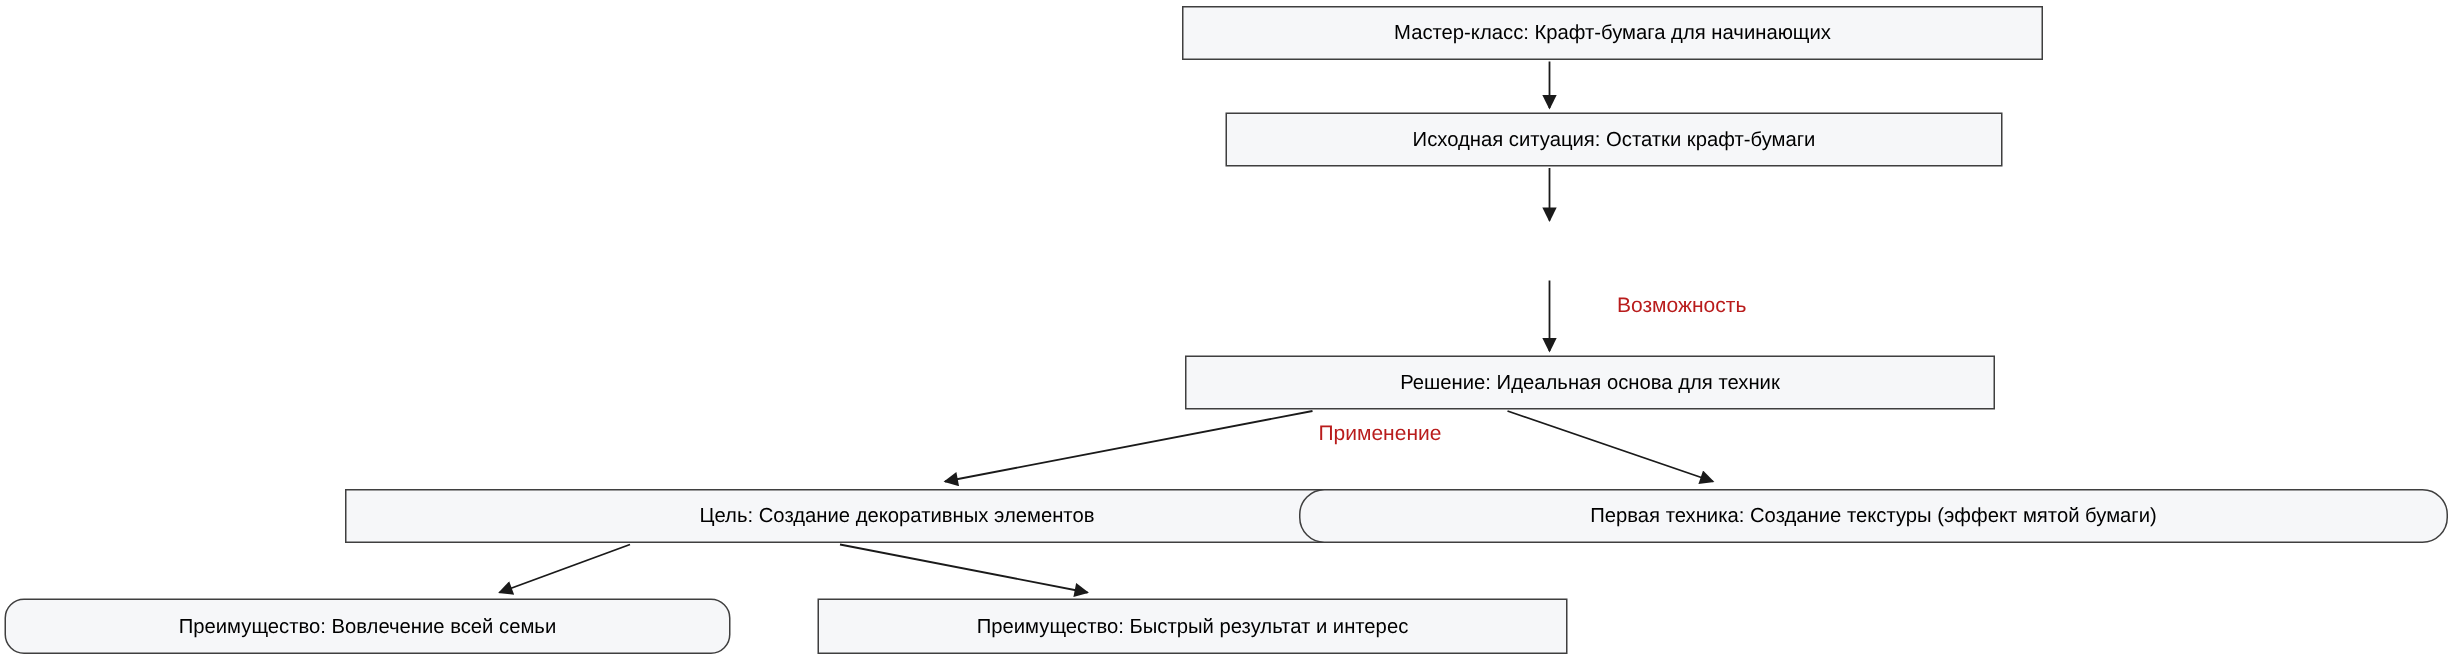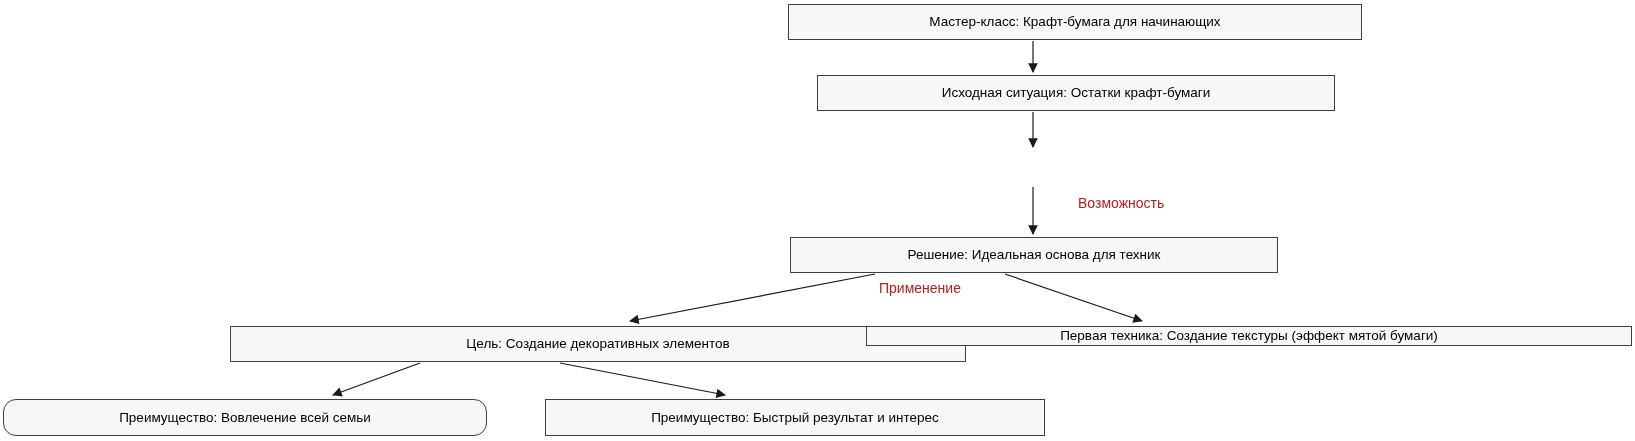--- a/index.html
+++ b/index.html
@@ -68,31 +68,31 @@
     <span>Мастер-класс: Крафт-бумага для начинающих</span>
   </div>
 
   <div class="node" style="left:817px; top:75px; width:518px; height:36px;text-align:right;">
     <span>Исходная ситуация: Остатки крафт-бумаги</span>
   </div>
 
 
   <div class="edge-label" style="left:1078px; top:196px;">Возможность</div>
 
-  <div class="node" style="left:790px; top:237px; width:488px; height:36px;">
+  <div class="node" style="left:790px; top:237px; width:540px; height:36px;">
     <span>Решение: Идеальная основа для техник</span>
   </div>
 
   <div class="edge-label" style="left:879px; top:281px;">Применение</div>
 
   <div class="node" style="left:230px; top:326px; width:736px; height:36px;">
     <span>Цель: Создание декоративных элементов</span>
   </div>
 
-  <div class="node" style="left:866px; top:326px; width:766px; height:20px;">
+  <div class="node" style="left:866px; top:326px; width:766px; height:36px;border-radius:17px;">
     <span>Первая техника: Создание текстуры (эффект мятой бумаги)</span>
   </div>
 
   <div class="node" style="left:3px; top:399px; width:484px; height:37px;border-radius:13px;">
     <span>Преимущество: Вовлечение всей семьи</span>
   </div>
 
   <div class="node" style="left:545px; top:399px; width:500px; height:37px;">
     <span>Преимущество: Быстрый результат и интерес</span>
   </div>

